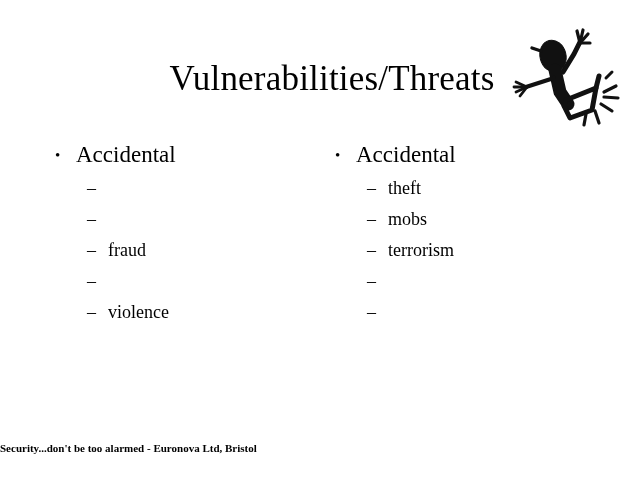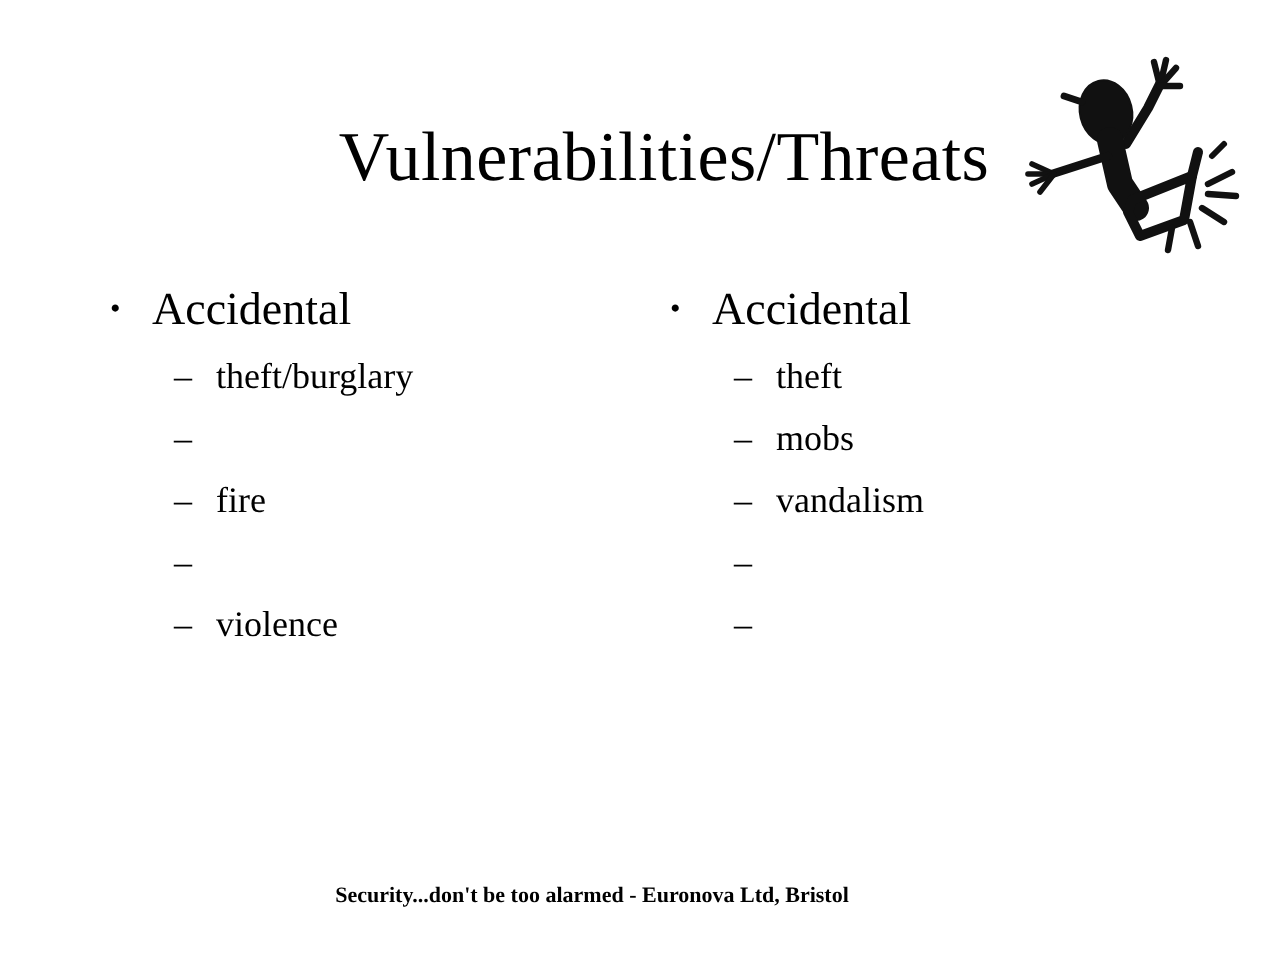--- a/index.html
+++ b/index.html
@@ -96,21 +96,21 @@
     font-size: 18px;
     line-height: 31px;
   }
 
   
   .footer {
     position: absolute;
     left: 0;
     top: 441px;
     width: 592px;
-    text-align: center;
+    text-align: left;
     font-size: 11px;
     font-weight: bold;
     line-height: 14px;
     white-space: nowrap;
   }
 </style>
 </head>
 <body>
 
 <div class="slide">
@@ -156,28 +156,27 @@
   <div class="columns">
 
     <div class="column left">
       <div class="lvl1">
         <span class="marker">•</span>
         <span>Accidental</span>
       </div>
       <ul class="sublist">
         <li class="lvl2">
           <span class="marker">–</span>
-          <span>theft/burglary</span>
-        </li>
-        <li class="lvl2">
-          <span class="marker">–</span>
-        </li>
-        <li class="lvl2">
-          <span class="marker">–</span>
-          <span>fire</span>
+        </li>
+        <li class="lvl2">
+          <span class="marker">–</span>
+        </li>
+        <li class="lvl2">
+          <span class="marker">–</span>
+          <span>fraud</span>
         </li>
         <li class="lvl2">
           <span class="marker">–</span>
         </li>
         <li class="lvl2">
           <span class="marker">–</span>
           <span>violence</span>
         </li>
       </ul>
     </div>
@@ -191,21 +190,21 @@
         <li class="lvl2">
           <span class="marker">–</span>
           <span>theft</span>
         </li>
         <li class="lvl2">
           <span class="marker">–</span>
           <span>mobs</span>
         </li>
         <li class="lvl2">
           <span class="marker">–</span>
-          <span>vandalism</span>
+          <span>terrorism</span>
         </li>
         <li class="lvl2">
           <span class="marker">–</span>
         </li>
         <li class="lvl2">
           <span class="marker">–</span>
         </li>
       </ul>
     </div>
 

